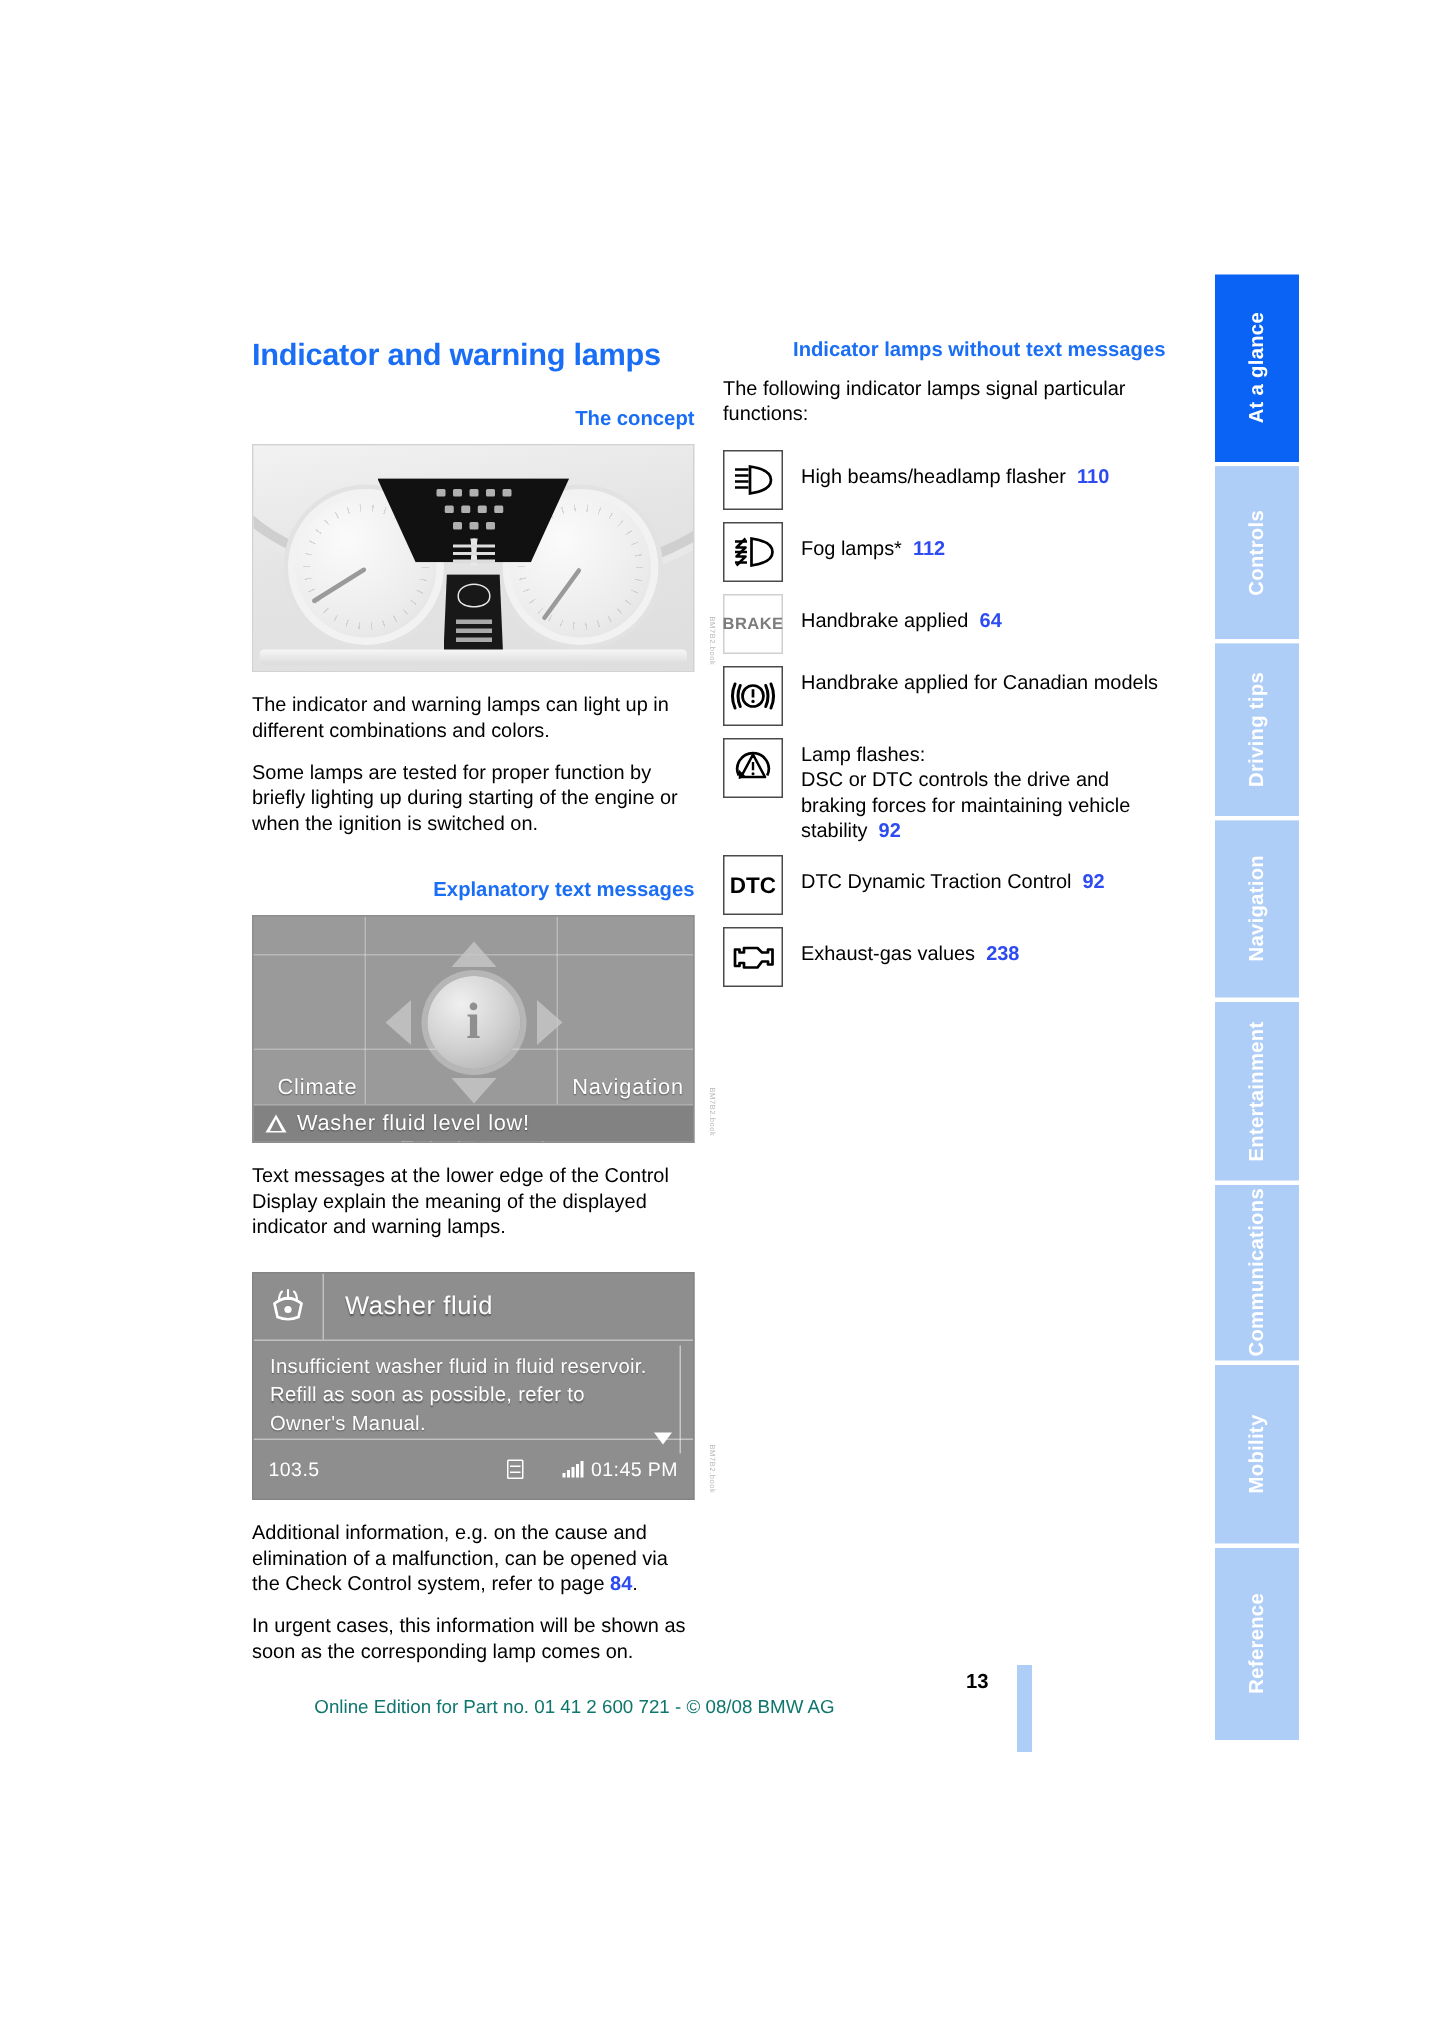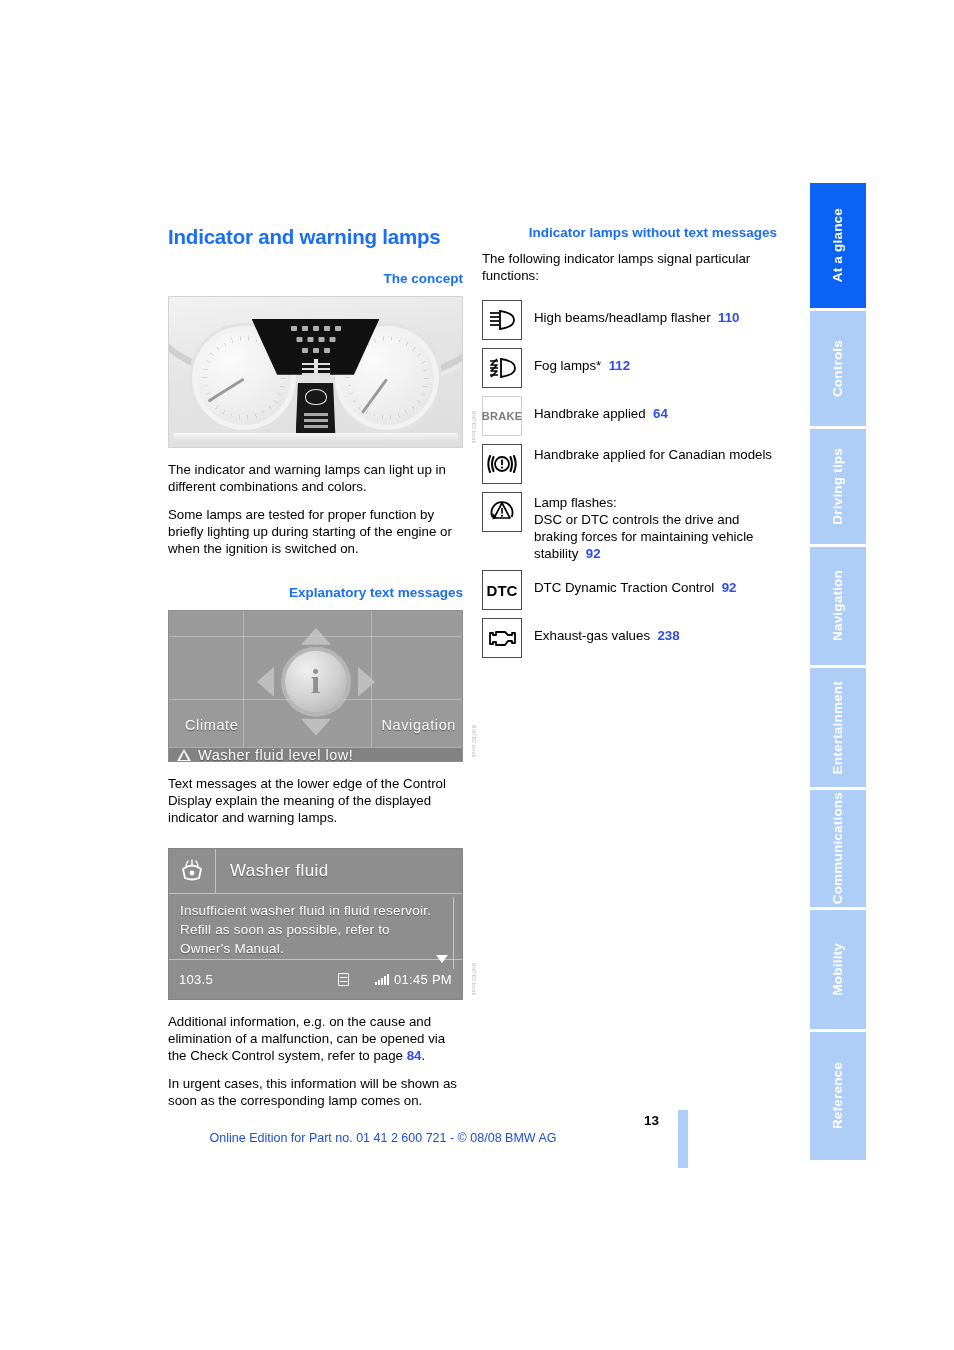--- a/index.html
+++ b/index.html
@@ -307,21 +307,21 @@
   .idrive .orb span {
     font-family: "Liberation Serif", serif;
     font-size: 34px;
     font-weight: bold;
     color: #8f8f8f;
     line-height: 1;
   }
   .idrive .status-bar {
     position: absolute;
     left: 0; right: 0; bottom: 0;
-    height: 14px;
+    height: 25px;
     background: #828282;
     border-top: 1px solid rgba(255,255,255,.35);
     display: flex;
     align-items: center;
     gap: 7px;
     padding-left: 8px;
     box-sizing: border-box;
   }
   .idrive .status-bar .warn-tri {
     width: 0; height: 0;
@@ -503,21 +503,21 @@
     width: 10px;
     height: 58px;
     background: #aecdf7;
   }
   .edition {
     position: absolute;
     left: 0; right: 0;
     top: 1131px;
     text-align: center;
     font-size: 12.5px;
-    color: #1d4ed8;
+    color: #0f766e;
     padding-right: 188px;
     box-sizing: border-box;
   }
 </style>
 </head>
 <body>
 
 <div class="page">
 
   <div class="col col-left">

